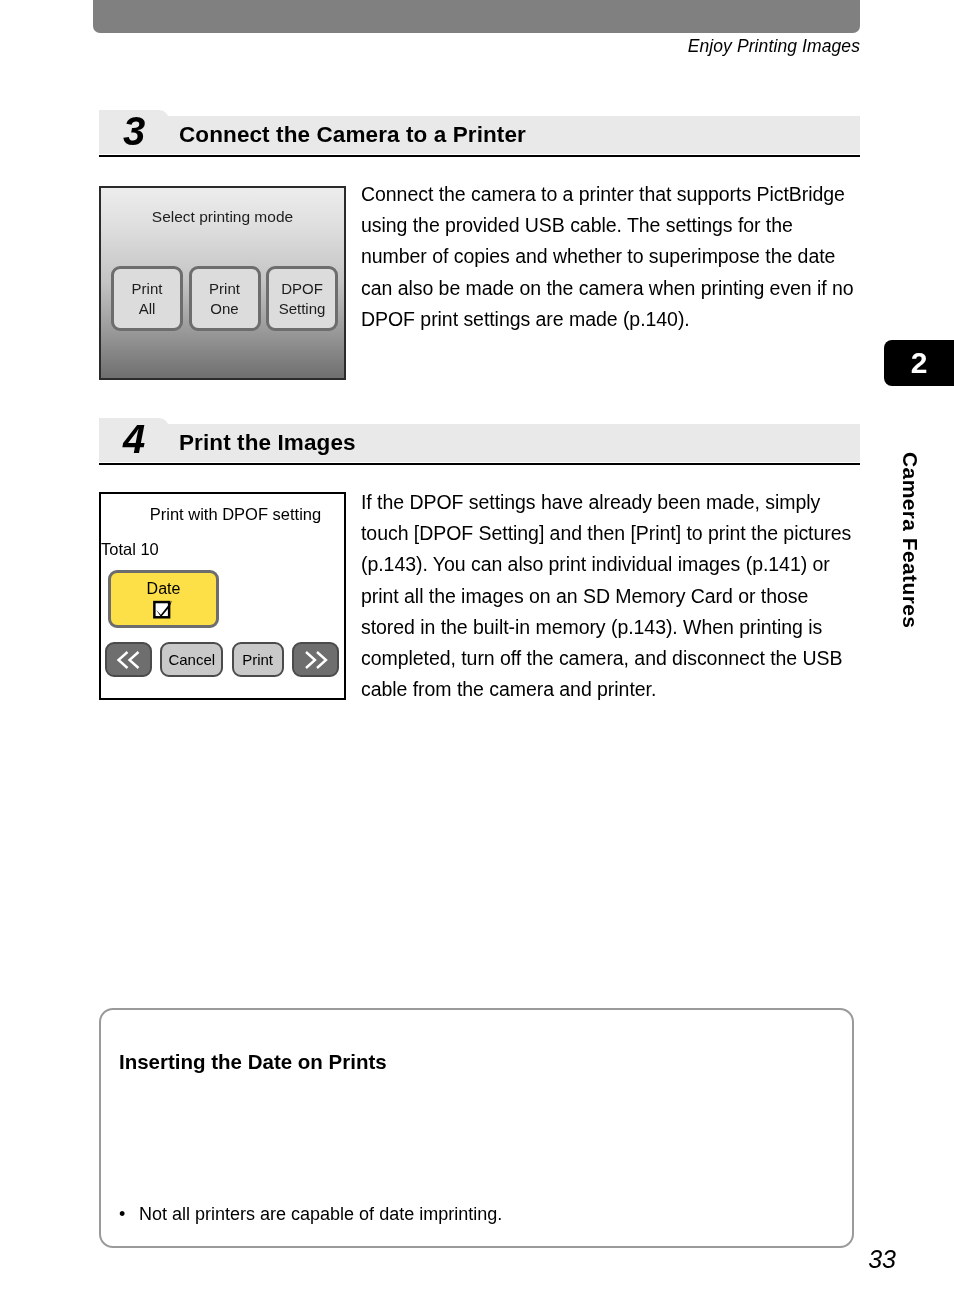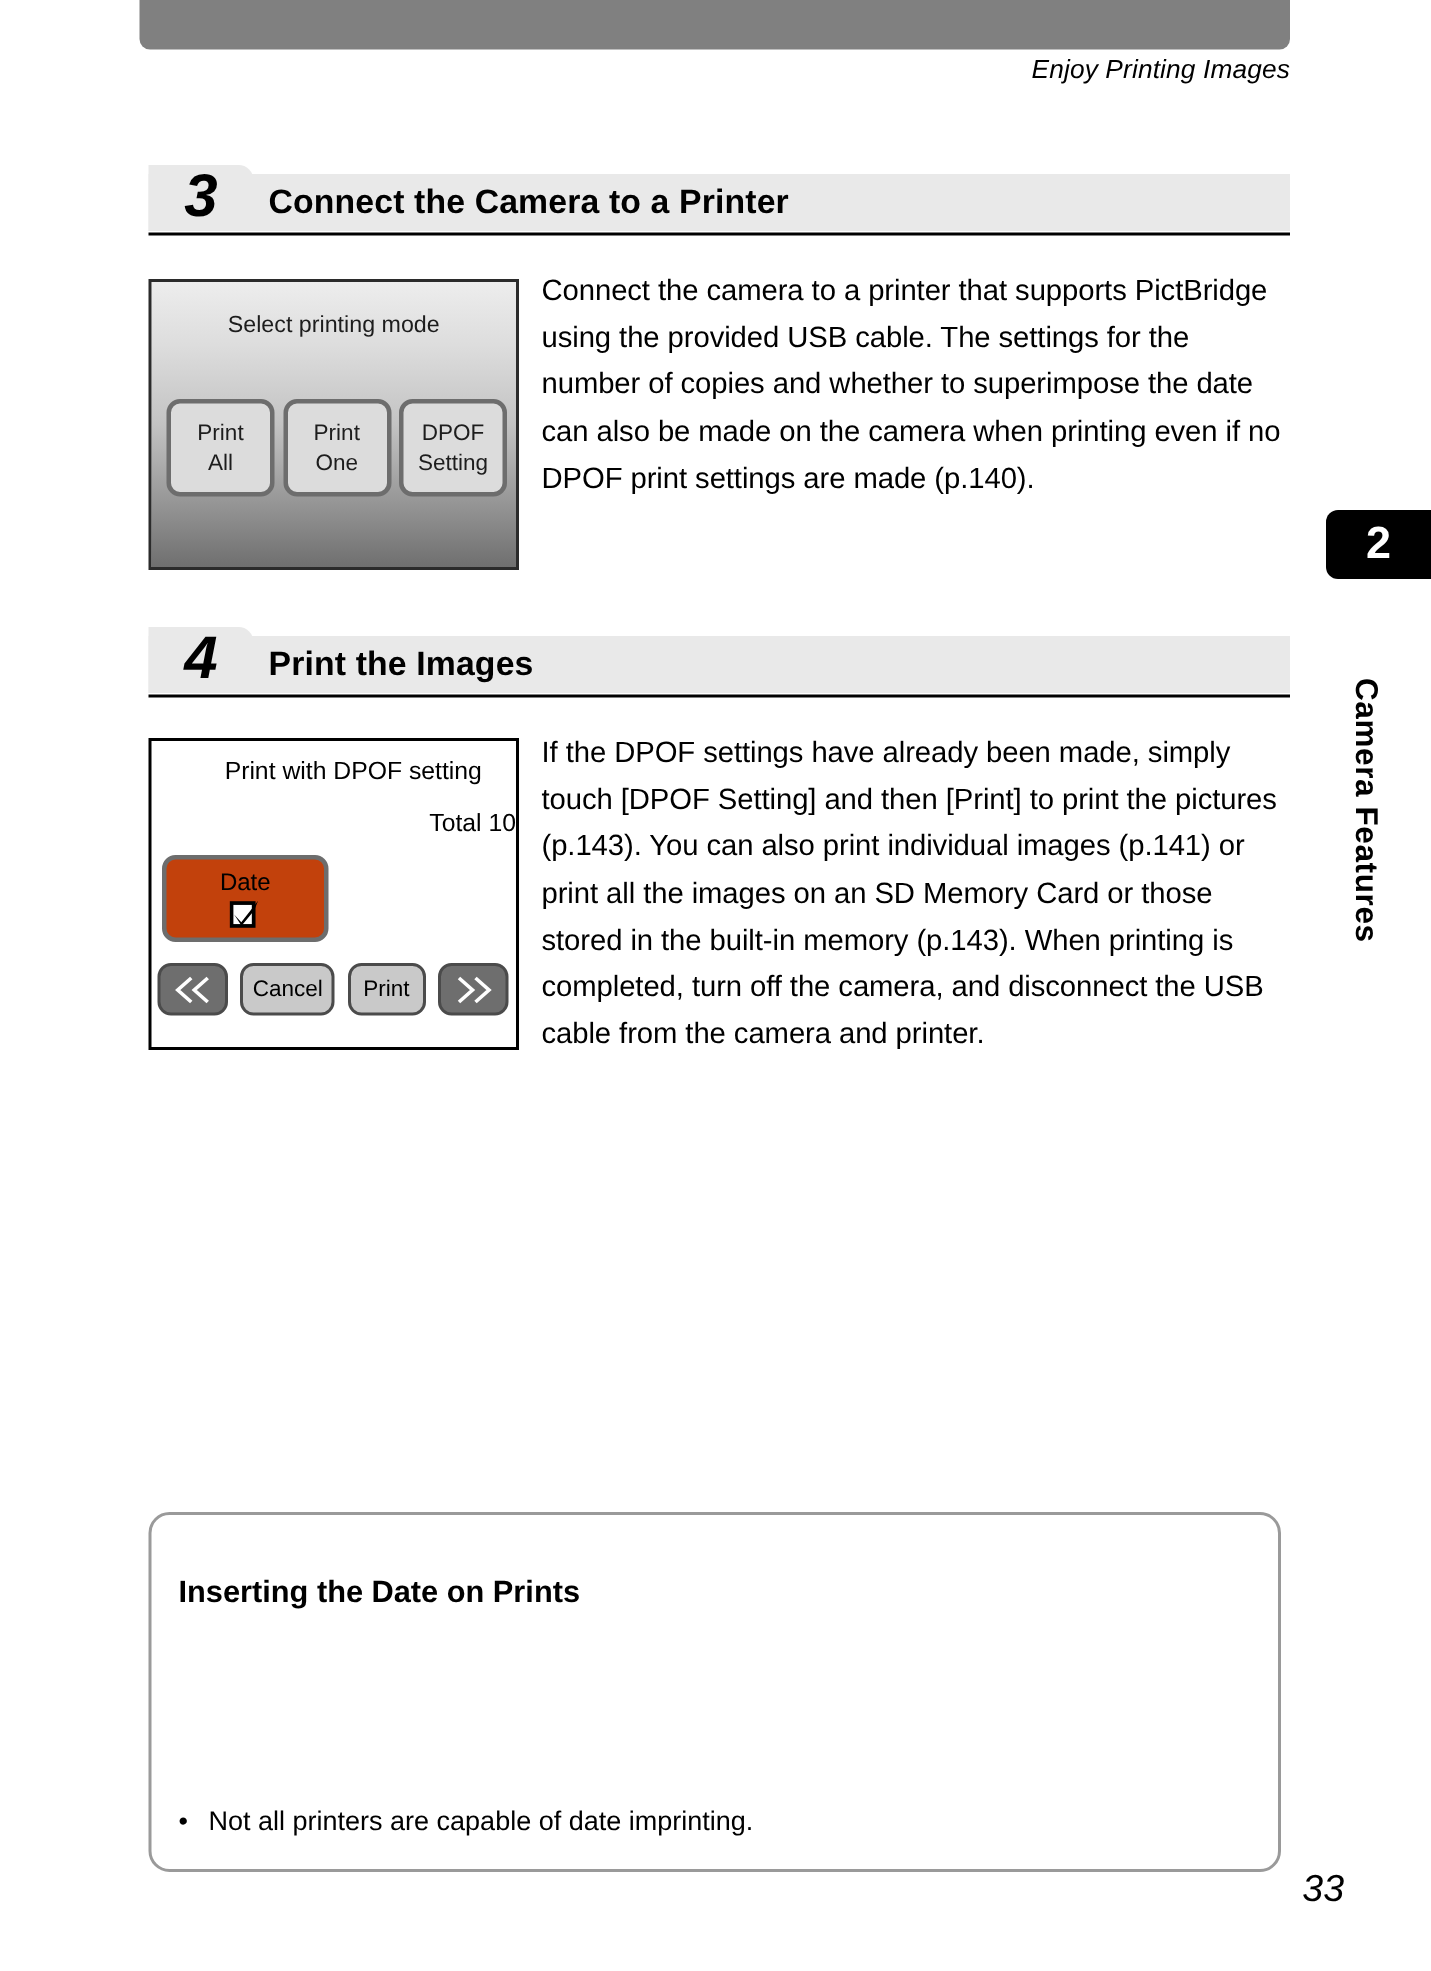--- a/index.html
+++ b/index.html
@@ -129,30 +129,30 @@
     width: 247px; height: 208px;
     background: #ffffff;
     border: 2.5px solid #000;
   }
   .lcd2-title {
     position: absolute; left: 0; top: 11px; width: 100%;
     text-align: center; font-size: 16.5px; margin-left: 13px;
   }
   .lcd2-total {
     position: absolute; left: 0; top: 46px; width: 100%;
-    text-align: right; font-size: 16.5px;
+    text-align: left; font-size: 16.5px;
   }
   .lcd2-row {
     position: absolute; left: 7px; top: 76px;
     width: 228px;
     display: flex; justify-content: space-between;
   }
   .lcd2-big-btn {
     width: 111px; height: 58px;
-    background: #c2410c;
+    background: #fde047;
     border: 3px solid #6d6d6d;
     border-radius: 9px;
     display: flex; flex-direction: column;
     align-items: center; justify-content: center;
     font-size: 16px; line-height: 19px;
   }
   .check-glyph {
     width: 21px; height: 20px;
     margin-top: 1px;
   }

